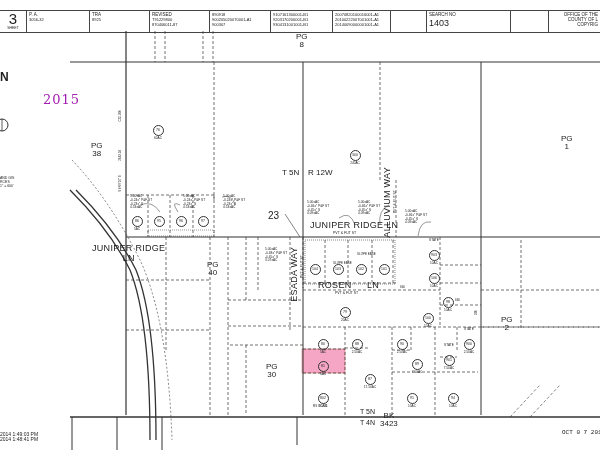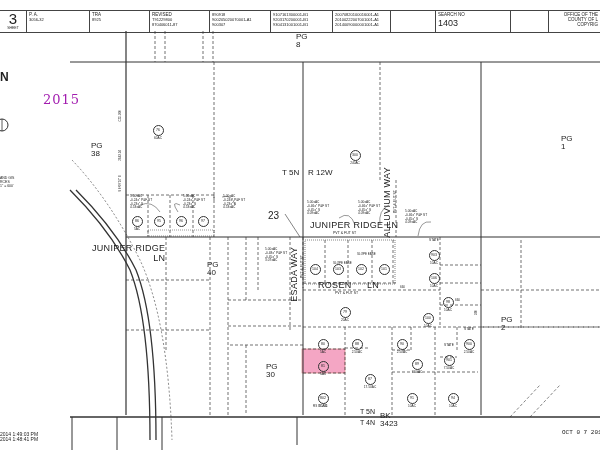--- a/index.html
+++ b/index.html
@@ -9,21 +9,21 @@
          border-top: 1px solid #444; border-bottom: 1px solid #444; }
   .cell { position: absolute; top: 0; height: 21px; border-left: 1px solid #444;
           font-size: 4px; line-height: 5px; padding: 1px 2px; box-sizing: border-box; overflow: hidden; }
   .cell .lbl { font-size: 4.5px; }
   .sheet-num { font-size: 15px; line-height: 14px; text-align: center; display: block; font-weight: normal; }
   .sheet-lbl { font-size: 3.5px; text-align: center; display: block; }
   .search-num { font-size: 9px; line-height: 10px; display: block; margin-top: 1px; }
   .office { text-align: right; font-size: 4.5px; line-height: 5px; }
   svg.map { position: absolute; left: 0; top: 31px; }
   .t { position: absolute; white-space: nowrap; }
-  .pg { font-size: 8px; line-height: 8px; }
+  .pg { font-size: 8px; line-height: 8px; text-align: center; }
   .road { font-size: 9px; line-height: 9px; font-weight: normal; letter-spacing: 0.3px; }
   .road-small { font-size: 3.5px; }
   .small { font-size: 3.5px; line-height: 4px; }
   .tiny { font-size: 3px; line-height: 3.5px; }
   .stamp { font-size: 5px; line-height: 5px; }
   .parcel { position: absolute; width: 24px; text-align: center; }
   .pcircle { display: inline-block; width: 9px; height: 9px; border: 0.8px solid #333; border-radius: 50%;
              font-size: 3.5px; line-height: 9px; text-align: center; }
   .pacres { display: block; font-size: 3.2px; line-height: 4px; }
   .pstate { display: block; font-size: 3.2px; line-height: 4px; }
@@ -61,21 +61,21 @@
     <div>9107161300001-B1</div>
     <div>9203170200001-B1</div>
     <div>9304131001001-B1</div>
   </div>
   <div class="cell" style="left:332px;width:58px">
     <div>20070820100016001-A1</div>
     <div>20100222007001001-A1</div>
     <div>20140090000001001-A1</div>
   </div>
   <div class="cell" style="left:390px;width:60px"></div>
-  <div class="cell" style="left:435px;width:60px">
+  <div class="cell" style="left:426px;width:60px">
     <div class="lbl">SEARCH NO</div>
     <span class="search-num">1403</span>
   </div>
   <div class="cell" style="left:510px;width:38px"></div>
   <div class="cell office" style="left:548px;width:52px">
     <div>OFFICE OF THE</div>
     <div>COUNTY OF L</div>
     <div>COPYRIG</div>
   </div>
 </div>
@@ -215,21 +215,21 @@
 </div>
 <div class="t pg" style="left:266px;top:363px">
   <div>PG</div>
   <div>30</div>
 </div>
 
 <div class="t" style="left:282px;top:168px;font-size:8px">T 5N</div>
 <div class="t" style="left:308px;top:168px;font-size:8px">R 12W</div>
 <div class="t" style="left:268px;top:210px;font-size:10px">23</div>
 
-<div class="t road" style="left:92px;top:243px;text-align:right;line-height:10px">
+<div class="t road" style="left:92px;top:243px;text-align:center;line-height:10px">
   <div>JUNIPER RIDGE</div>
   <div>LN</div>
 </div>
 <div class="t road" style="left:310px;top:221px">JUNIPER RIDGE LN</div>
 <div class="t road-small" style="left:333px;top:231px">PVT &amp; FUT ST</div>
 <div class="t road vert" style="left:383px;top:167px">ALLUVIUM WAY</div>
 <div class="t road-small vert" style="left:393px;top:190px">PVT &amp; FUT ST</div>
 <div class="t road vert" style="left:290px;top:247px">ESADA WAY</div>
 <div class="t road-small vert" style="left:300px;top:255px">PVT &amp; FUT ST</div>
 <div class="t road" style="left:318px;top:281px">ROSEN</div>

